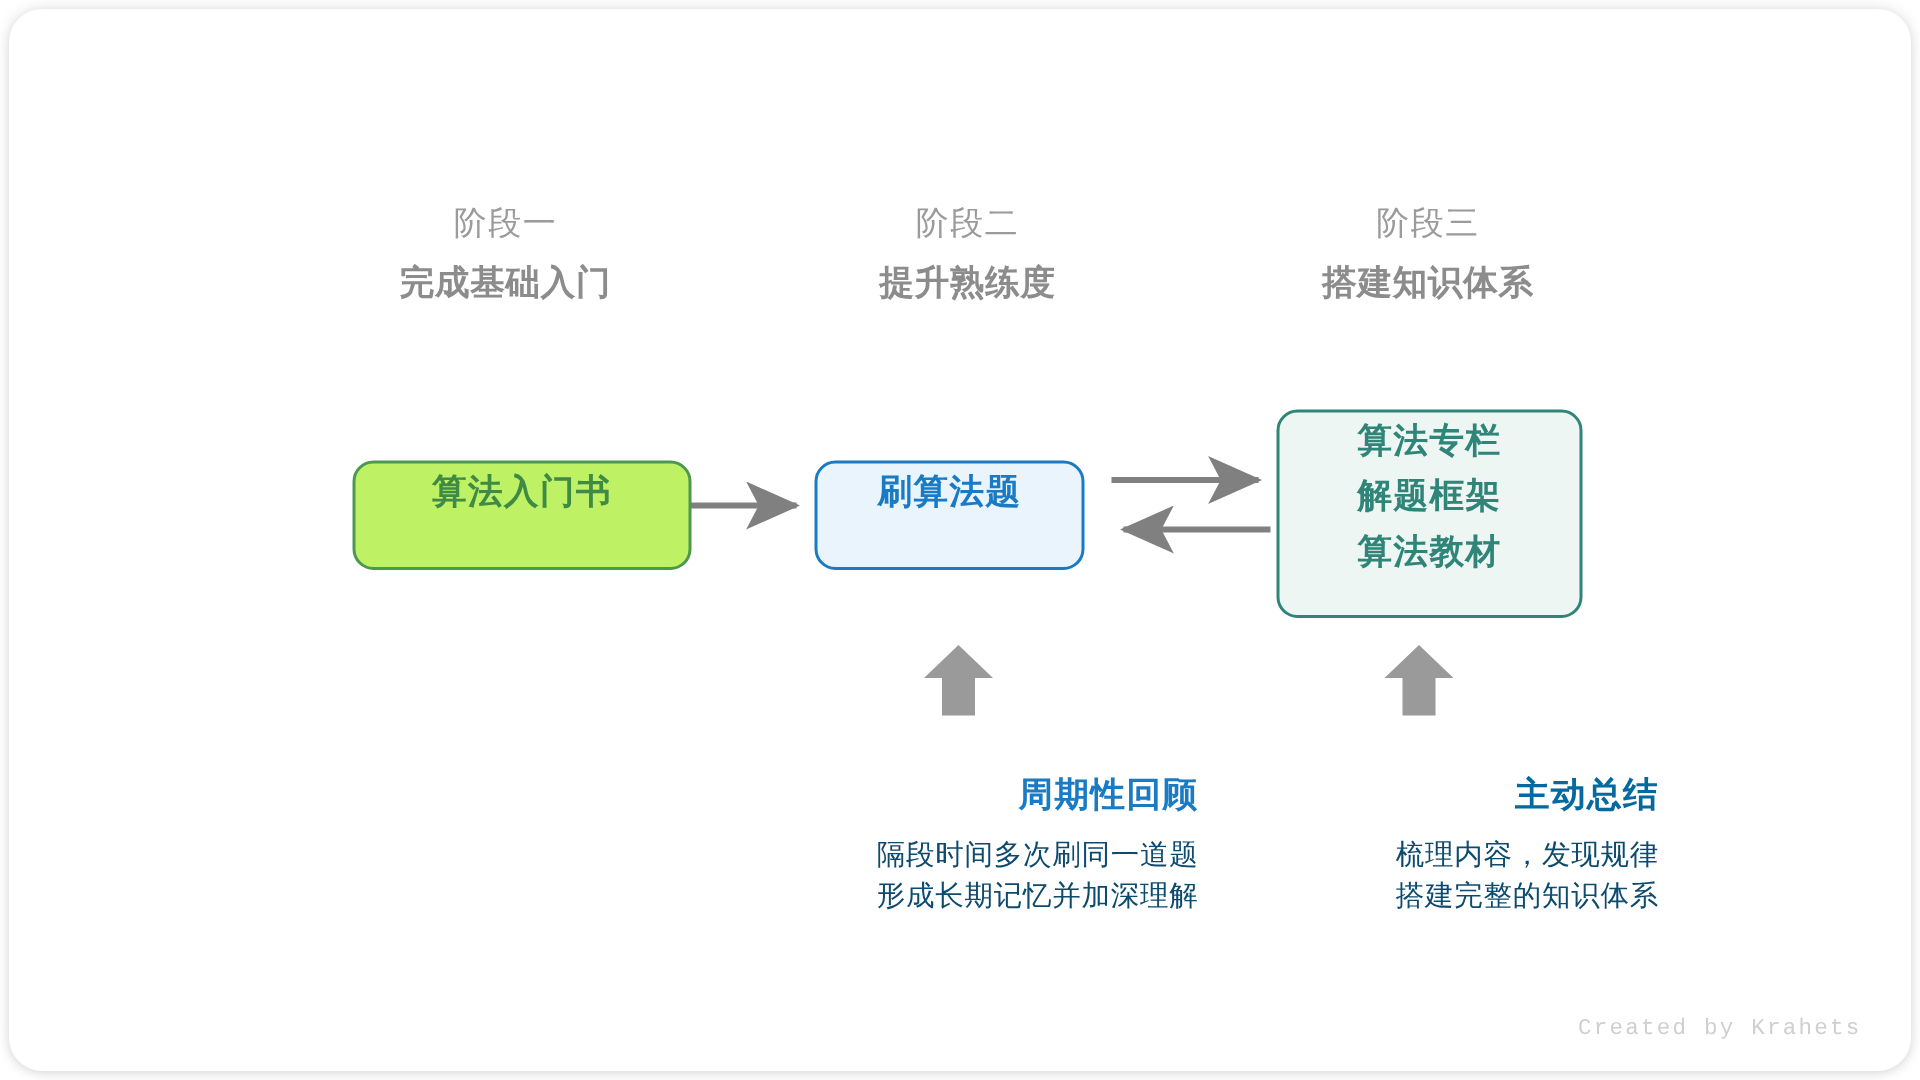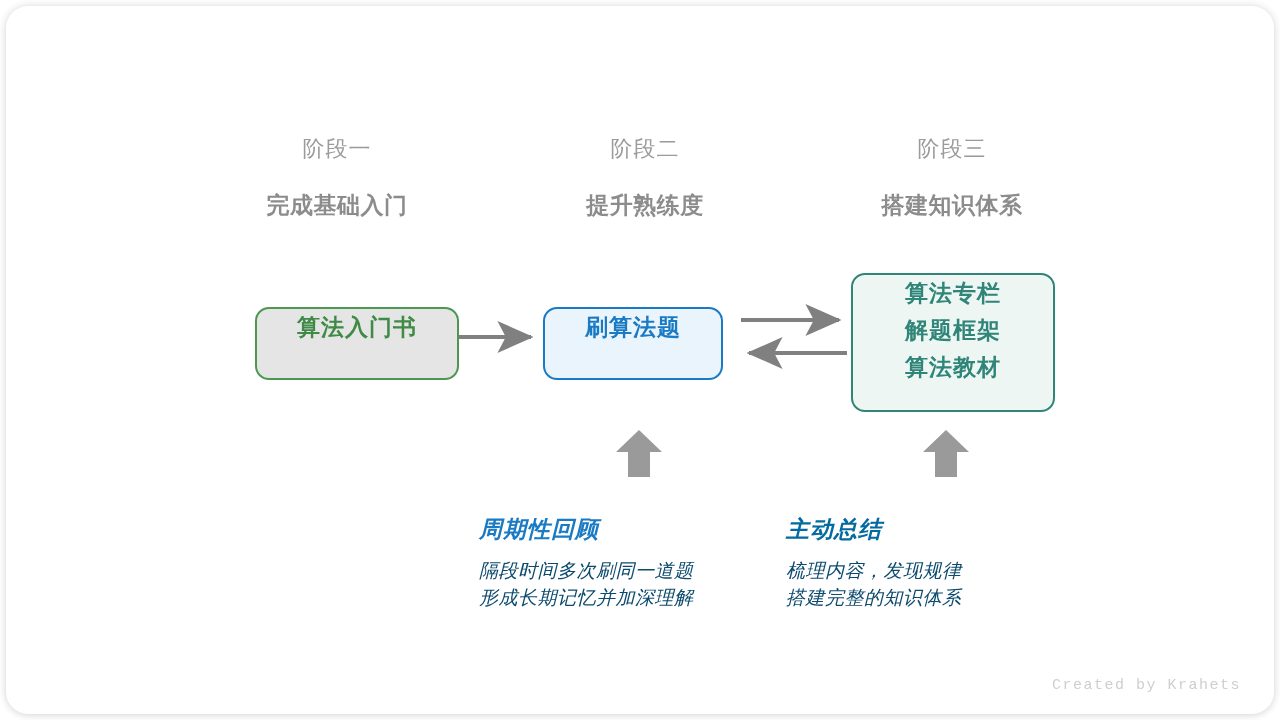--- a/index.html
+++ b/index.html
@@ -40,44 +40,43 @@
     color: #9b9b9b;
     line-height: 30px;
     letter-spacing: 1px;
   }
   .stage-title {
     font-size: 23px;
     font-weight: 700;
     color: #8c8c8c;
     line-height: 32px;
     letter-spacing: 0.5px;
-    margin-top: 25px;
+    margin-top: 8px;
   }
 
   
   .node {
     position: absolute;
     box-sizing: border-box;
     border-radius: 14px;
     display: flex;
     flex-direction: column;
     align-items: center;
     font-weight: 700;
     letter-spacing: 1px;
   }
   .node .line { line-height: 37px; white-space: nowrap; }
 
   #node-book {
     left: 229px; top: 301px;
-    width: 204px; height: 73px;
+    width: 226px; height: 73px;
     border: 2.5px solid #4d9850;
-    background: #e5e5e5;
+    background: #bef264;
     color: #3f8b46;
     font-size: 23px;
-    margin-left: 20px;
   }
   #node-practice {
     left: 537px; top: 301px;
     width: 180px; height: 73px;
     border: 2.5px solid #1a7ac4;
     background: #e9f4fc;
     color: #1a7ac4;
     font-size: 23px;
   }
   #node-resources {
@@ -94,22 +93,21 @@
     position: absolute;
     left: 0; top: 0;
     width: 1268px; height: 708px;
     pointer-events: none;
   }
 
   
   .note {
     position: absolute;
     width: 320px;
-    text-align: left;
-    font-style: italic;
+    text-align: right;
   }
   .note-title {
     font-size: 23px;
     font-weight: 700;
     letter-spacing: 1px;
     line-height: 32px;
   }
   .note-title.blue { color: #1a7ac4; }
   .note-title.teal { color: #0369a1; }
   .note-desc {

